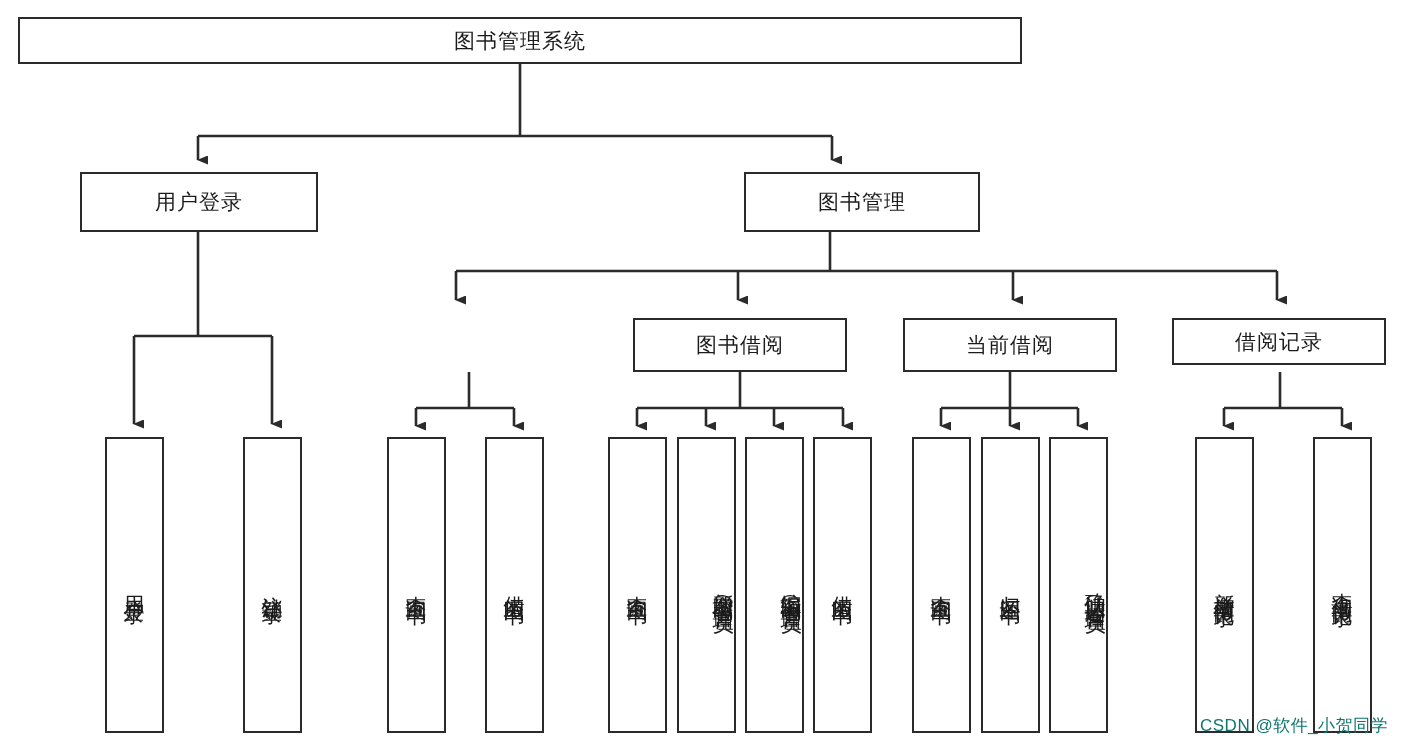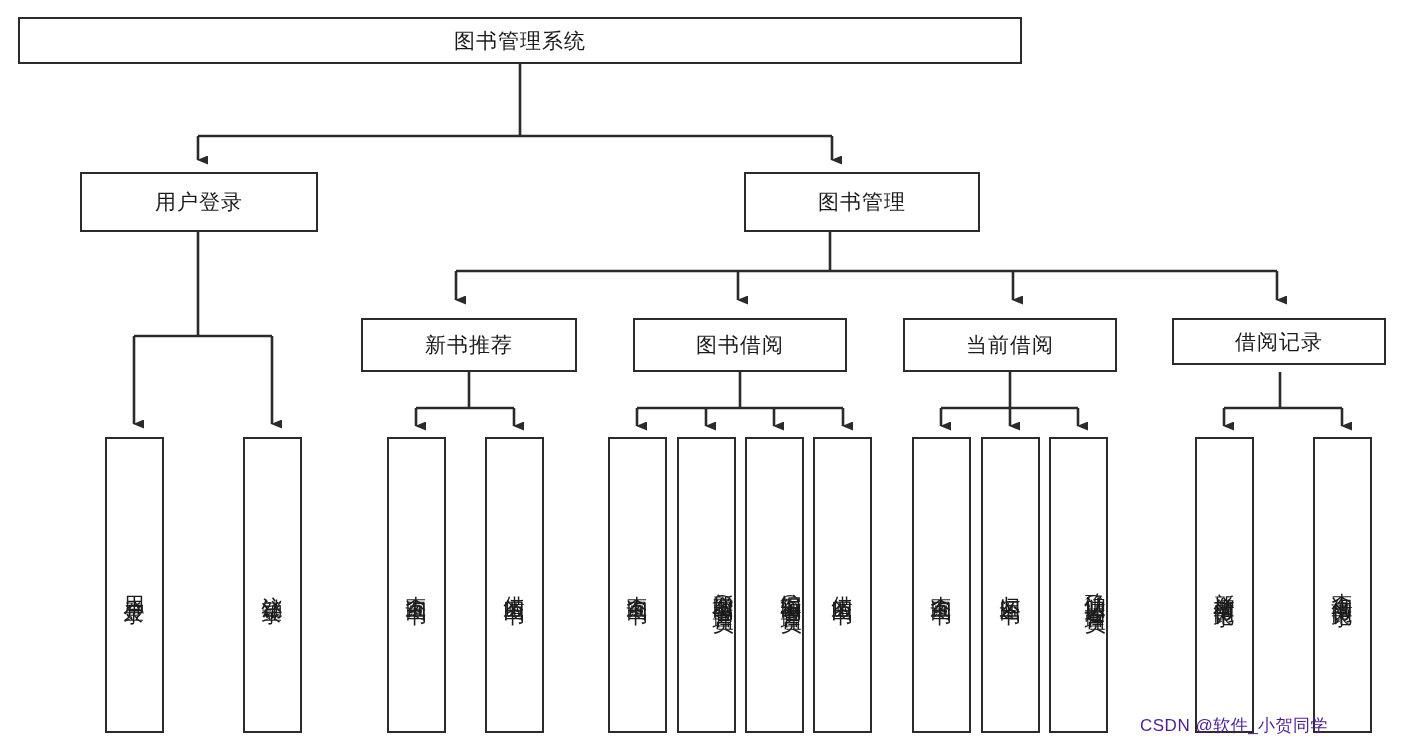--- a/index.html
+++ b/index.html
@@ -51,24 +51,24 @@
   }
   .node.v.mid {
     align-items: center;
     padding-top: 0;
   }
   .node .lbl {
     display: block;
   }
   #watermark {
     position: absolute;
-    left: 1140px;
+    left: 1200px;
     top: 714px;
     font-size: 17px;
-    color: #4c1d95;
+    color: #0f766e;
     white-space: nowrap;
     letter-spacing: 0.5px;
     text-align: right;
   }
 </style>
 </head>
 <body>
 
 <div id="canvas">
 
@@ -126,23 +126,20 @@
     <span class="lbl">图书管理系统</span>
   </div>
 
   <div class="node h" style="left:80px; top:172px; width:238px; height:60px;">
     <span class="lbl">用户登录</span>
   </div>
   <div class="node h" style="left:744px; top:172px; width:236px; height:60px;">
     <span class="lbl">图书管理</span>
   </div>
 
-  <div class="node h" style="left:361px; top:318px; width:216px; height:54px;">
-    <span class="lbl">新书推荐</span>
-  </div>
   <div class="node h" style="left:903px; top:318px; width:214px; height:54px;">
     <span class="lbl">当前借阅</span>
   </div>
   <div class="node h" style="left:633px; top:318px; width:214px; height:54px;">
     <span class="lbl">图书借阅</span>
   </div>
   <div class="node h" style="left:1172px; top:318px; width:214px; height:47px;">
     <span class="lbl">借阅记录</span>
   </div>
 

